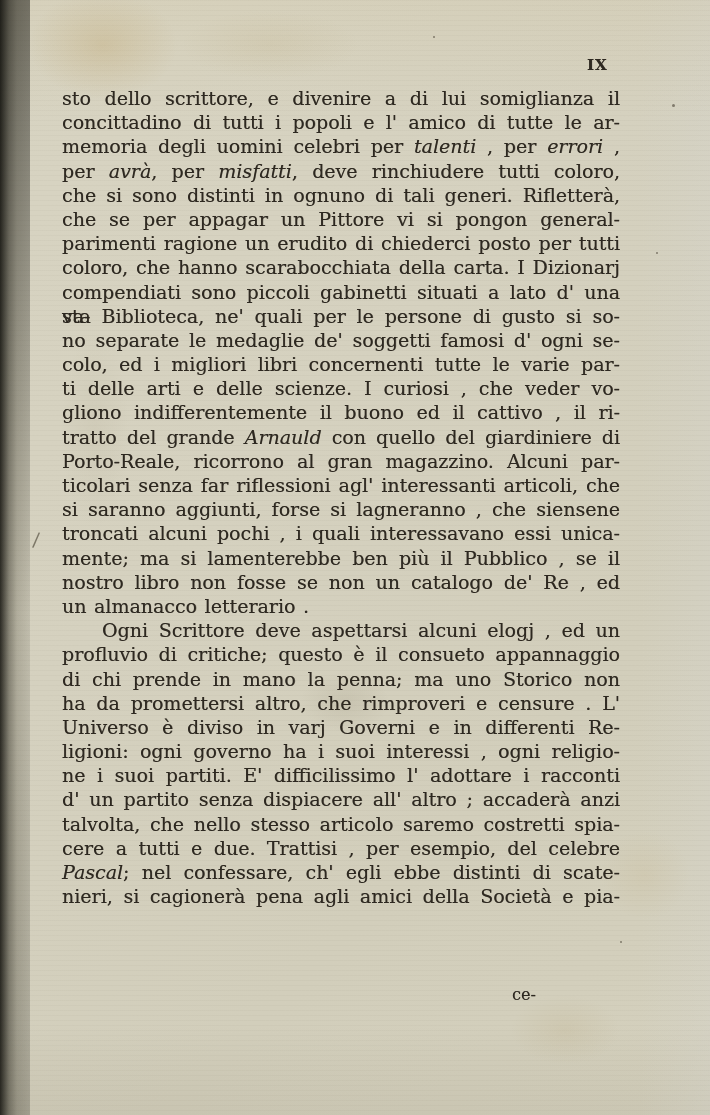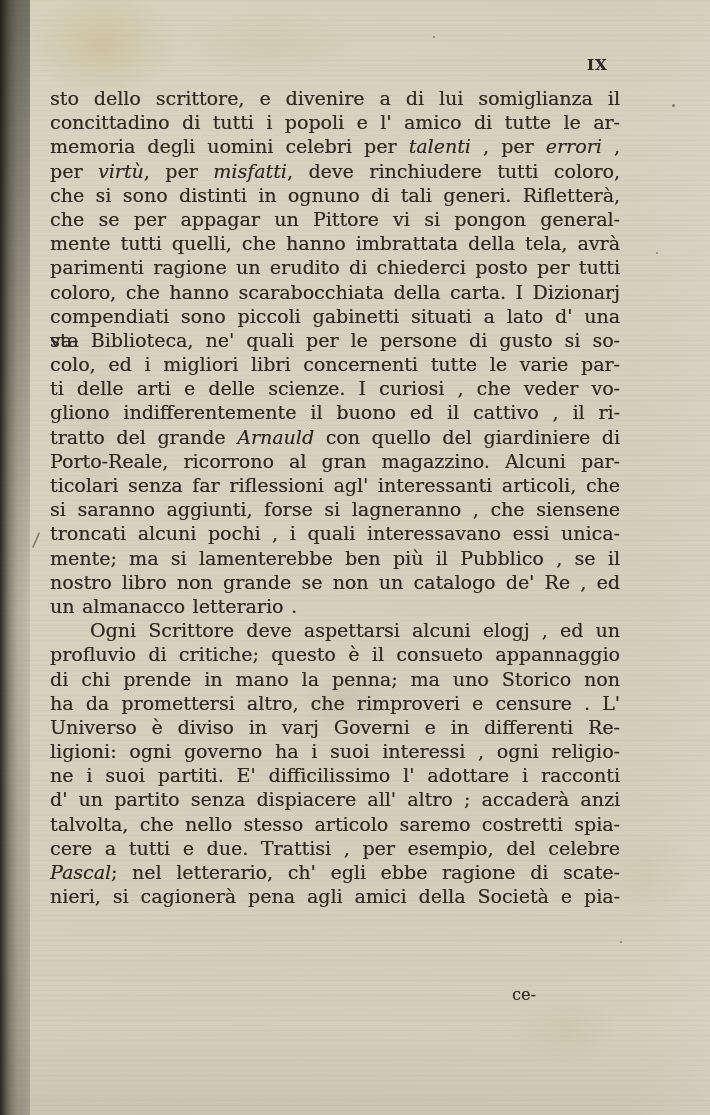--- a/index.html
+++ b/index.html
@@ -60,21 +60,21 @@
     text-shadow:0.3px 0.3px 0.3px rgba(45,40,32,0.55);
   }
 
   .textblock{
     position:absolute;left:50px;top:86px;width:570px;
     color:var(--ink);
     font-size:19px;line-height:24.2px;
     word-spacing:1.5px;
     text-shadow:0.3px 0.3px 0.3px rgba(45,40,32,0.5);
   }
-  .line{text-align:justify;text-align-last:justify;white-space:normal;height:24.2px;overflow:visible;}
+  .line{text-align:justify;text-align-last:justify;white-space:normal;height:24.2px;overflow:visible;margin-left:12px;}
   .line.par-end{text-align-last:left;}
   .line.indent{text-indent:40px;}
   .line em{font-style:italic;}
 
   .catchword{
     position:absolute;left:512px;top:983px;
     color:var(--ink);font-size:16px;line-height:24.2px;
     text-shadow:0.3px 0.3px 0.3px rgba(45,40,32,0.5);
   }
 
@@ -104,47 +104,47 @@
   <div class="edge-left"></div>
 
   <div class="pagenum">IX</div>
 
   <div class="margin-mark">/</div>
 
   <div class="textblock">
       <div class="line"><span>sto dello scrittore, e divenire a di lui somiglianza il</span></div>
       <div class="line"><span>concittadino di tutti i popoli e l' amico di tutte le ar-</span></div>
       <div class="line"><span>memoria degli uomini celebri per </span><em>talenti</em><span> , per </span><em>errori</em><span> ,</span></div>
-      <div class="line"><span>per </span><em>virtù</em><span>, per </span><em>misfatti</em><span>, deve rinchiudere tutti coloro,</span></div>
+      <div class="line"><span>per </span><em>avrà</em><span>, per </span><em>misfatti</em><span>, deve rinchiudere tutti coloro,</span></div>
       <div class="line"><span>che si sono distinti in ognuno di tali generi. Rifletterà,</span></div>
       <div class="line"><span>che se per appagar un Pittore vi si pongon general-</span></div>
-      <div class="line"><span>mente tutti quelli, che hanno imbrattata della tela, avrà</span></div>
       <div class="line"><span>parimenti ragione un erudito di chiederci posto per tutti</span></div>
       <div class="line"><span>coloro, che hanno scarabocchiata della carta. I Dizionarj</span></div>
       <div class="line"><span>compendiati sono piccoli gabinetti situati a lato d' una va-</span></div>
       <div class="line"><span>sta Biblioteca, ne' quali per le persone di gusto si so-</span></div>
+      <div class="line"><span>no separate le medaglie de' soggetti famosi d' ogni se-</span></div>
       <div class="line"><span>colo, ed i migliori libri concernenti tutte le varie par-</span></div>
       <div class="line"><span>ti delle arti e delle scienze. I curiosi , che veder vo-</span></div>
       <div class="line"><span>gliono indifferentemente il buono ed il cattivo , il ri-</span></div>
       <div class="line"><span>tratto del grande </span><em>Arnauld</em><span> con quello del giardiniere di</span></div>
       <div class="line"><span>Porto-Reale, ricorrono al gran magazzino. Alcuni par-</span></div>
       <div class="line"><span>ticolari senza far riflessioni agl' interessanti articoli, che</span></div>
       <div class="line"><span>si saranno aggiunti, forse si lagneranno , che siensene</span></div>
       <div class="line"><span>troncati alcuni pochi , i quali interessavano essi unica-</span></div>
       <div class="line"><span>mente; ma si lamenterebbe ben più il Pubblico , se il</span></div>
-      <div class="line"><span>nostro libro non grande se non un catalogo de' Re , ed</span></div>
+      <div class="line"><span>nostro libro non fosse se non un catalogo de' Re , ed</span></div>
       <div class="line par-end"><span>un almanacco letterario .</span></div>
       <div class="line indent"><span>Ogni Scrittore deve aspettarsi alcuni elogj , ed un</span></div>
       <div class="line"><span>profluvio di critiche; questo è il consueto appannaggio</span></div>
       <div class="line"><span>di chi prende in mano la penna; ma uno Storico non</span></div>
       <div class="line"><span>ha da promettersi altro, che rimproveri e censure . L'</span></div>
       <div class="line"><span>Universo è diviso in varj Governi e in differenti Re-</span></div>
       <div class="line"><span>ligioni: ogni governo ha i suoi interessi , ogni religio-</span></div>
       <div class="line"><span>ne i suoi partiti. E' difficilissimo l' adottare i racconti</span></div>
       <div class="line"><span>d' un partito senza dispiacere all' altro ; accaderà anzi</span></div>
       <div class="line"><span>talvolta, che nello stesso articolo saremo costretti spia-</span></div>
       <div class="line"><span>cere a tutti e due. Trattisi , per esempio, del celebre</span></div>
-      <div class="line"><em>Pascal</em><span>; nel letterario, ch' egli ebbe ragione di scate-</span></div>
+      <div class="line"><em>Pascal</em><span>; nel confessare, ch' egli ebbe distinti di scate-</span></div>
       <div class="line"><span>nieri, si cagionerà pena agli amici della Società e pia-</span></div>
     </div>
 
   <div class="catchword">ce-</div>
 </div>
 
 </body></html>

